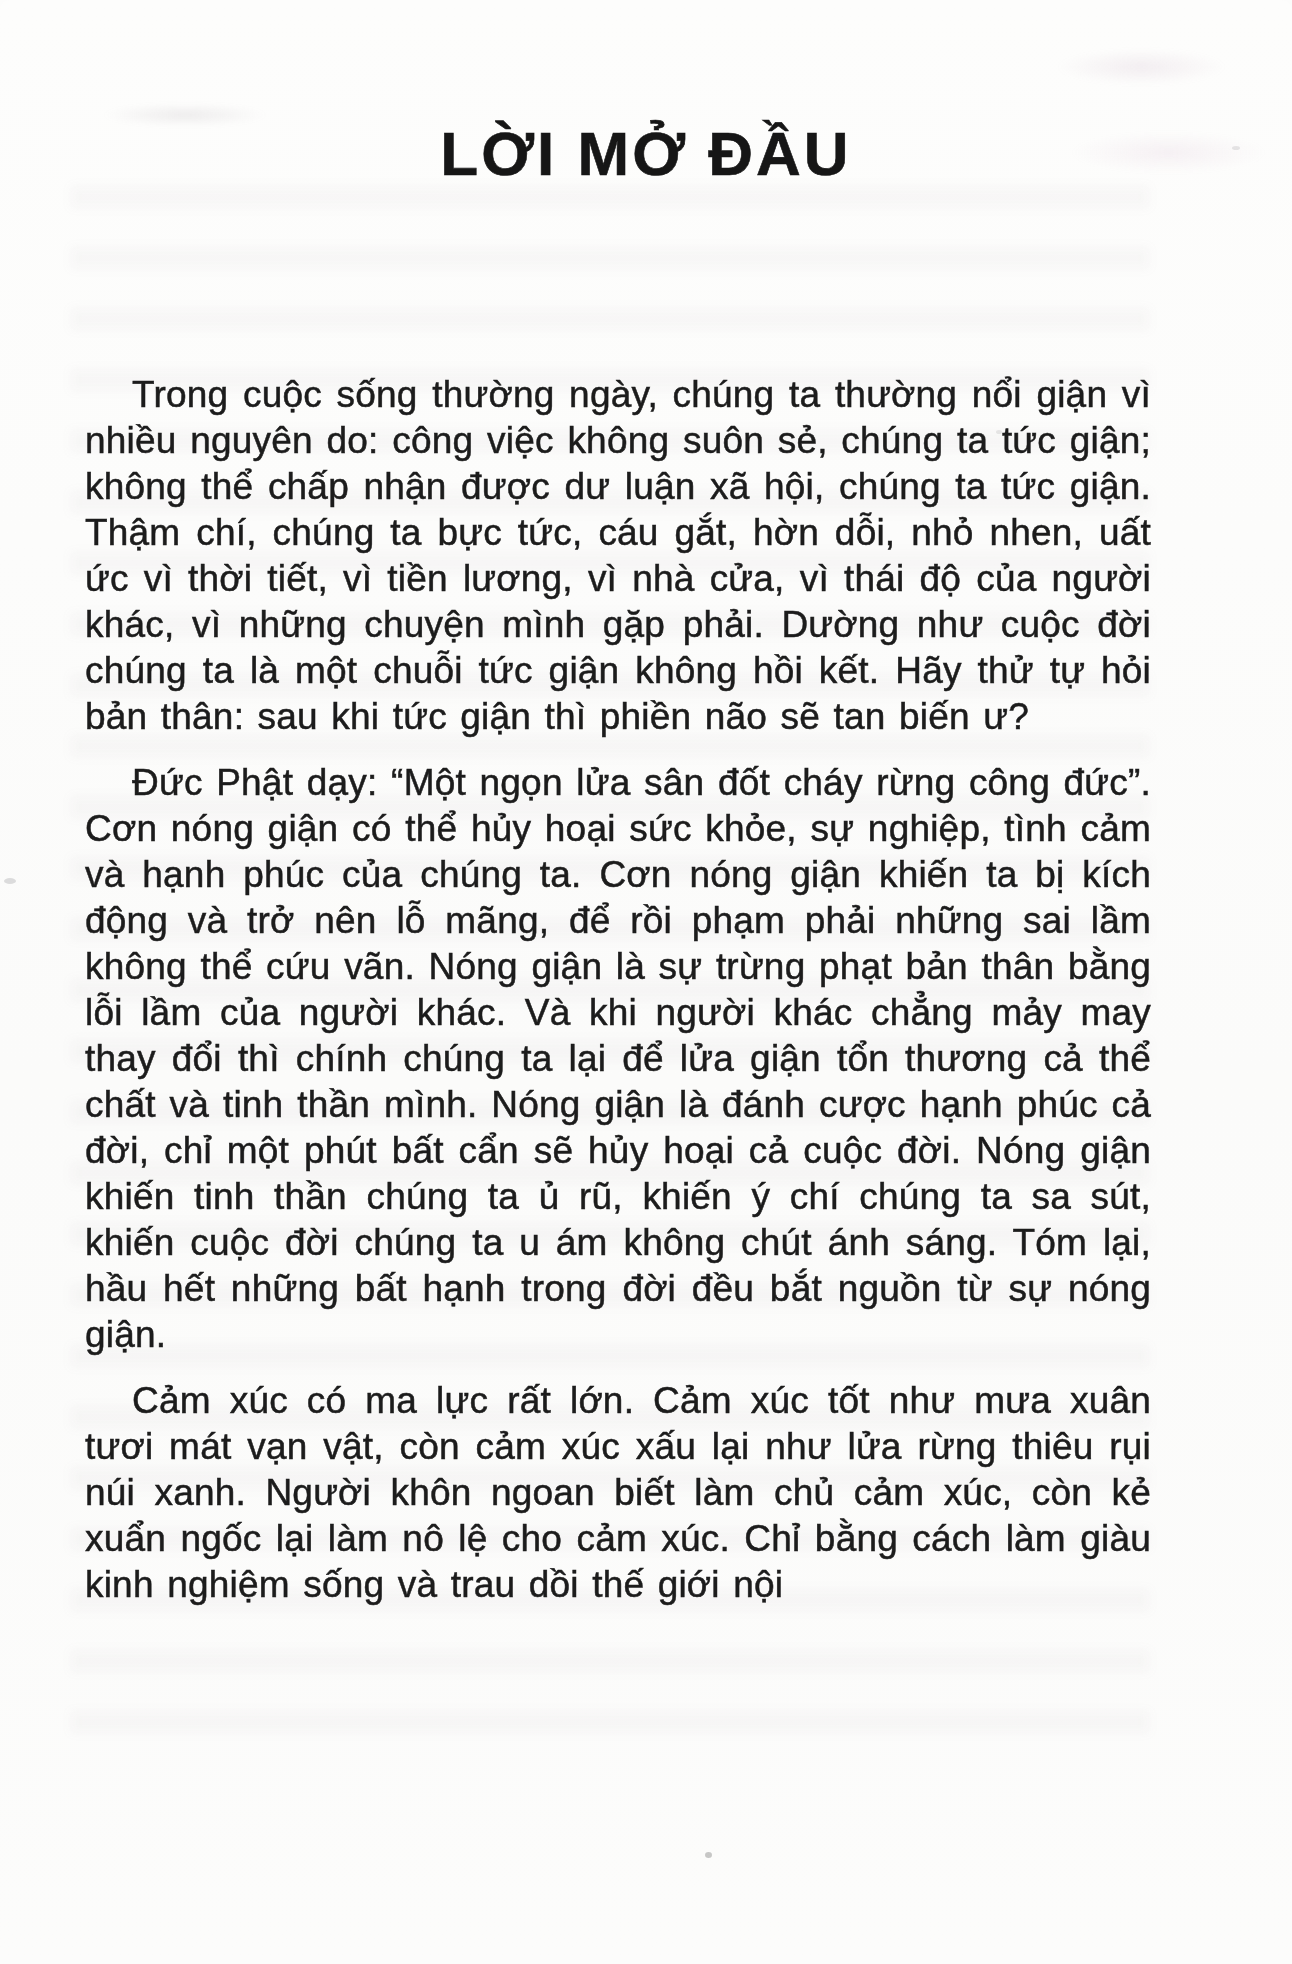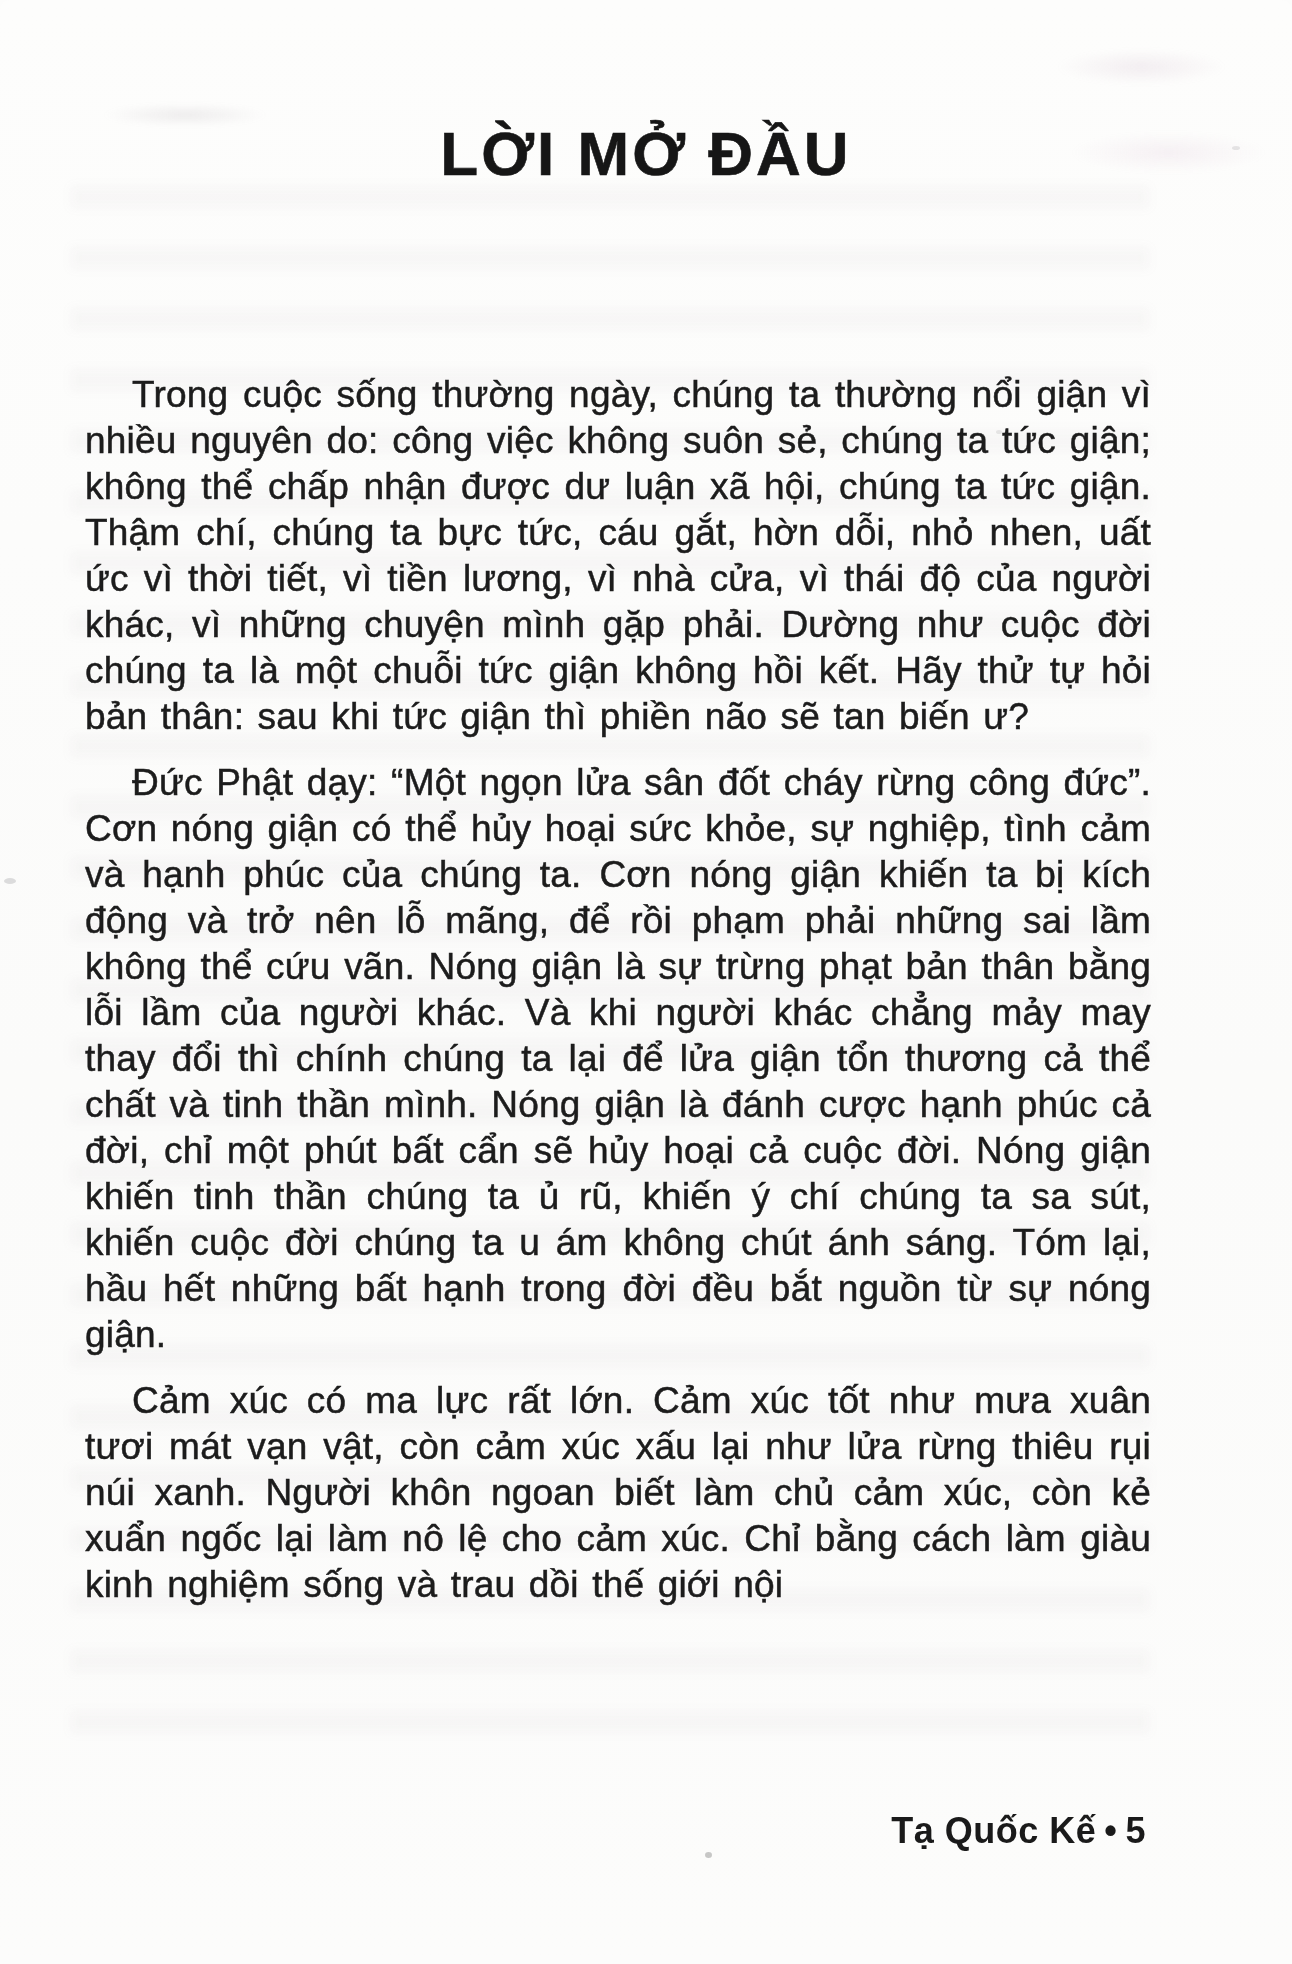--- a/index.html
+++ b/index.html
@@ -128,17 +128,14 @@
   <div class="speck s4"></div>
 
   <h1 class="title">LỜI MỞ ĐẦU</h1>
 
   <div class="content">
     <p>Trong cuộc sống thường ngày, chúng ta thường nổi giận vì nhiều nguyên do: công việc không suôn sẻ, chúng ta tức giận; không thể chấp nhận được dư luận xã hội, chúng ta tức giận. Thậm chí, chúng ta bực tức, cáu gắt, hờn dỗi, nhỏ nhen, uất ức vì thời tiết, vì tiền lương, vì nhà cửa, vì thái độ của người khác, vì những chuyện mình gặp phải. Dường như cuộc đời chúng ta là một chuỗi tức giận không hồi kết. Hãy thử tự hỏi bản thân: sau khi tức giận thì phiền não sẽ tan biến ư?</p>
     <p>Đức Phật dạy: “Một ngọn lửa sân đốt cháy rừng công đức”. Cơn nóng giận có thể hủy hoại sức khỏe, sự nghiệp, tình cảm và hạnh phúc của chúng ta. Cơn nóng giận khiến ta bị kích động và trở nên lỗ mãng, để rồi phạm phải những sai lầm không thể cứu vãn. Nóng giận là sự trừng phạt bản thân bằng lỗi lầm của người khác. Và khi người khác chẳng mảy may thay đổi thì chính chúng ta lại để lửa giận tổn thương cả thể chất và tinh thần mình. Nóng giận là đánh cược hạnh phúc cả đời, chỉ một phút bất cẩn sẽ hủy hoại cả cuộc đời. Nóng giận khiến tinh thần chúng ta ủ rũ, khiến ý chí chúng ta sa sút, khiến cuộc đời chúng ta u ám không chút ánh sáng. Tóm lại, hầu hết những bất hạnh trong đời đều bắt nguồn từ sự nóng giận.</p>
     <p>Cảm xúc có ma lực rất lớn. Cảm xúc tốt như mưa xuân tươi mát vạn vật, còn cảm xúc xấu lại như lửa rừng thiêu rụi núi xanh. Người khôn ngoan biết làm chủ cảm xúc, còn kẻ xuẩn ngốc lại làm nô lệ cho cảm xúc. Chỉ bằng cách làm giàu kinh nghiệm sống và trau dồi thế giới nội</p>
   </div>
 
-  <div class="footer">
-    <span>Tạ Quốc Kế</span><span>•</span><span>5</span>
-  </div>
 
 </div>
 
 </body></html>

